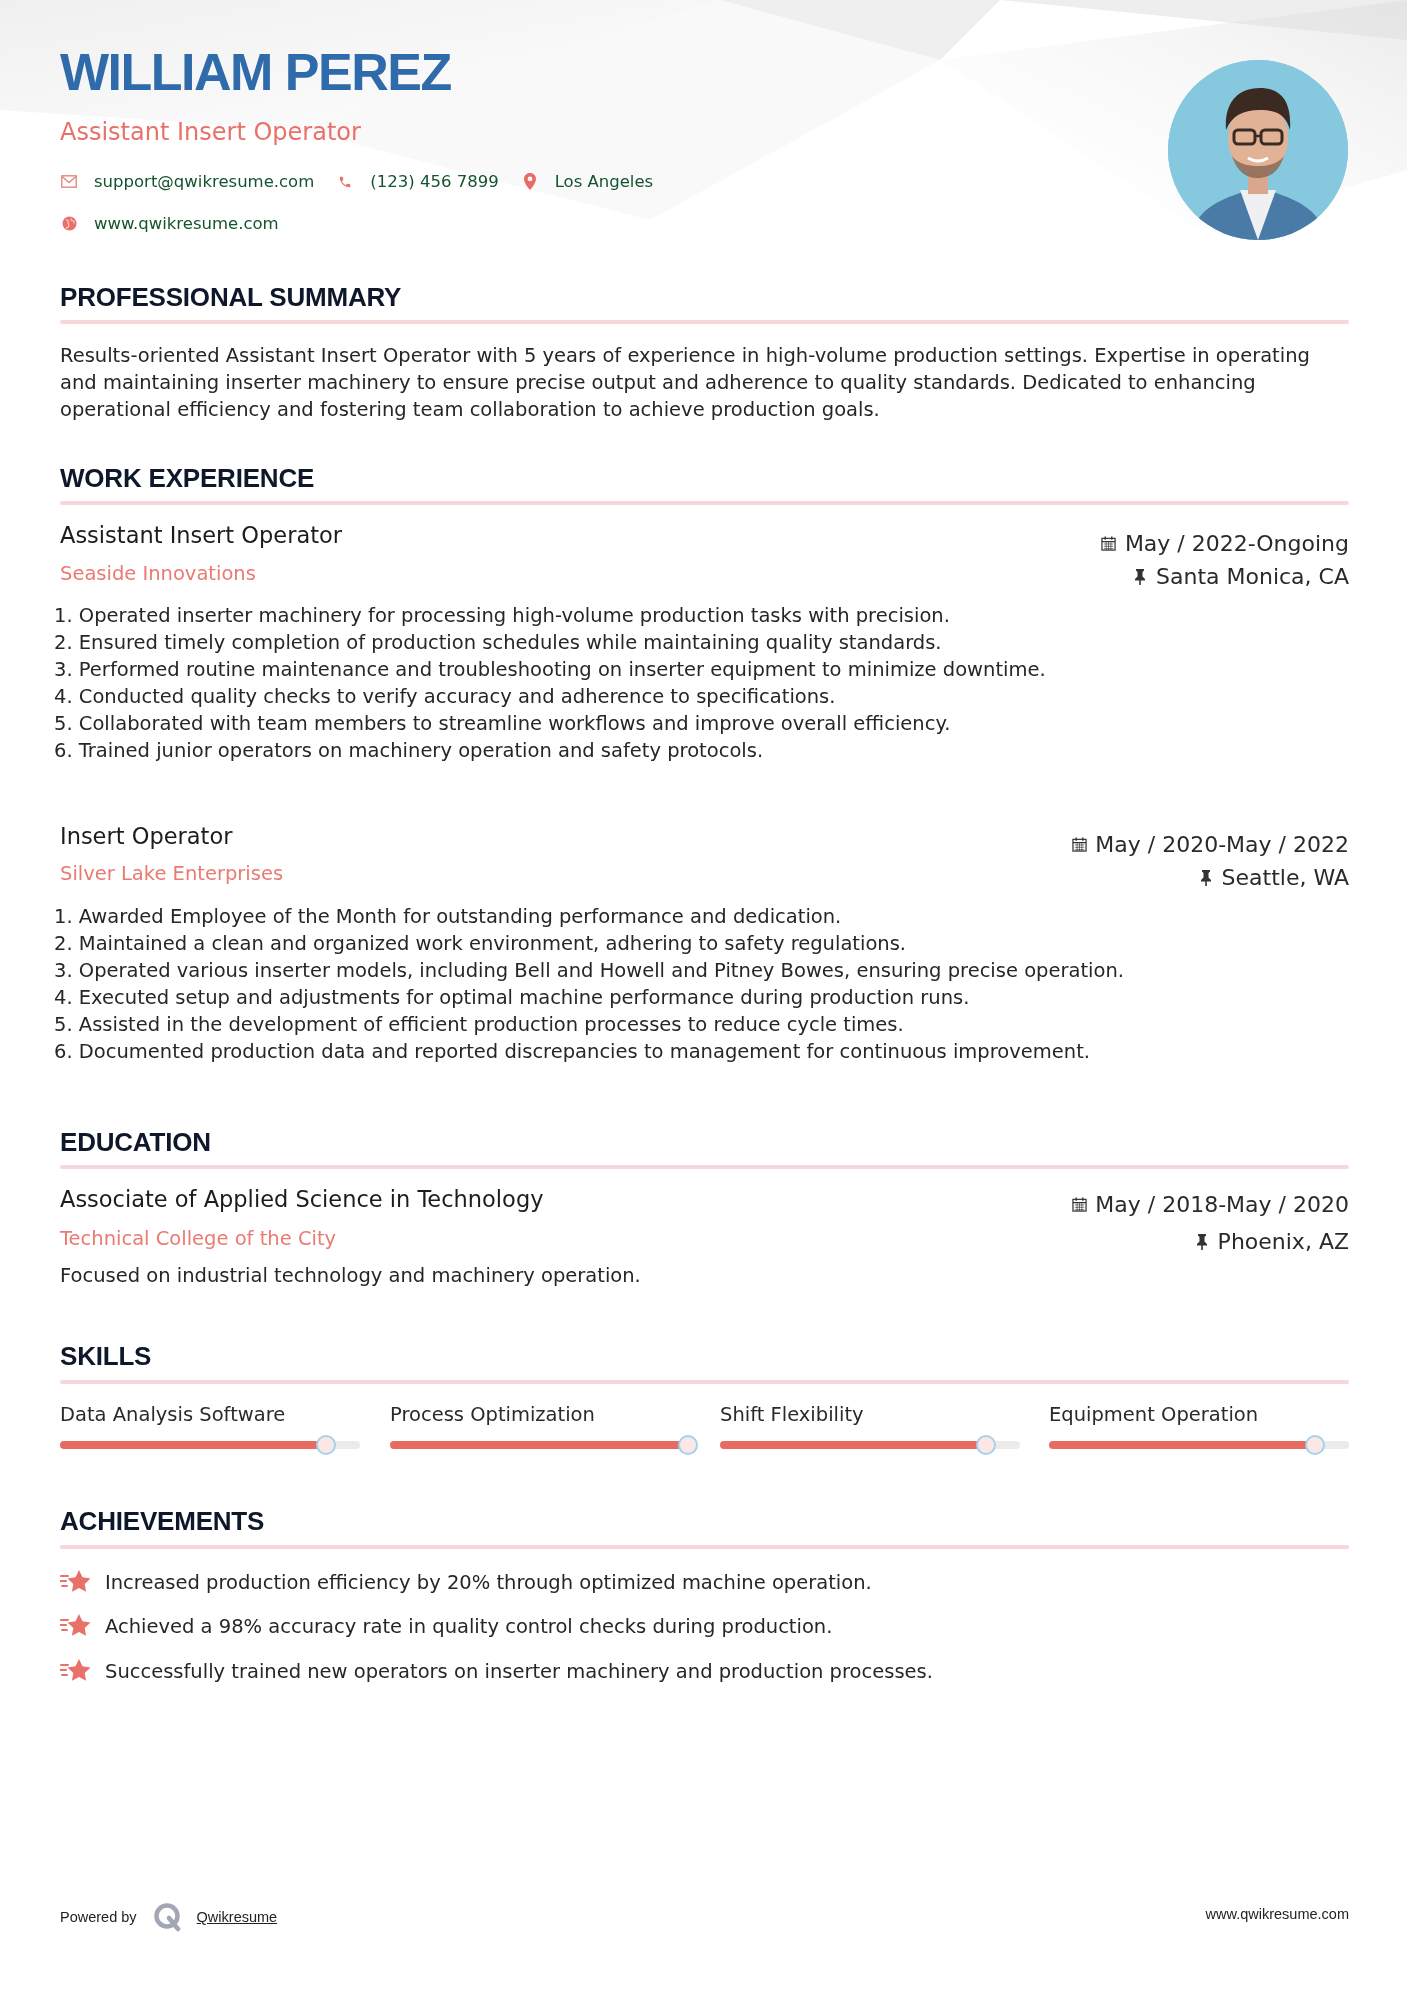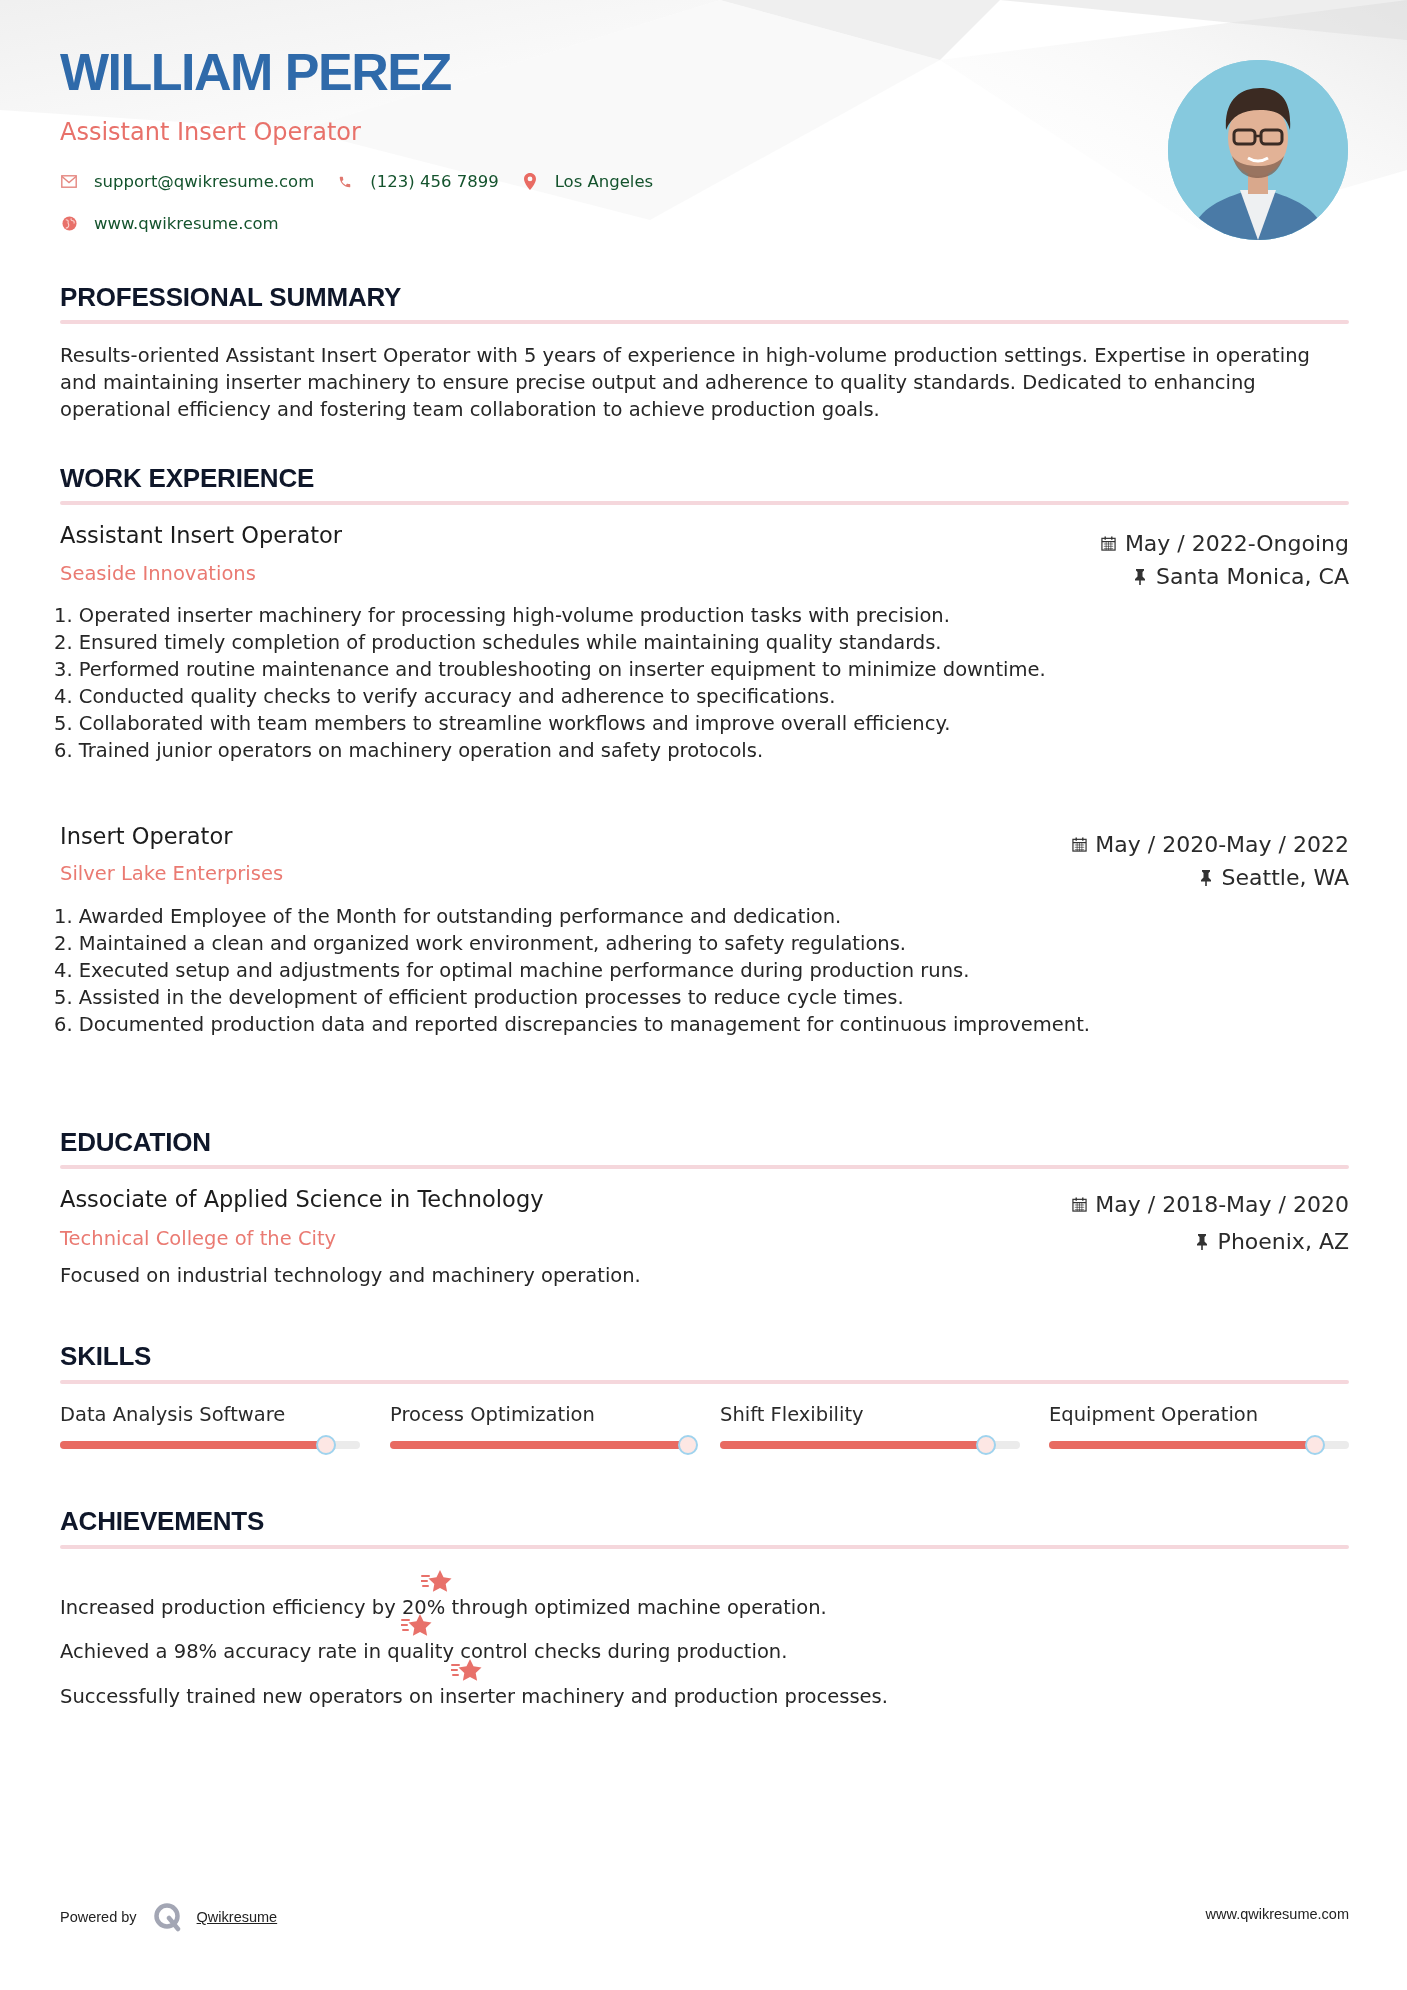--- a/index.html
+++ b/index.html
@@ -30,21 +30,21 @@
   .meta .mi { display: inline-flex; width: 16px; height: 16px; margin-right: 8px; align-items: center; justify-content: center; }
   .bullets { left: -6px; width: 1300px; font-size: 19.5px; line-height: 27px; color: #262626; list-style: none; }
   .bullets li { white-space: nowrap; }
 
   .skill { width: 300px; }
   .skill .sl { font-size: 19.5px; color: #2a2a2a; white-space: nowrap; }
   .skill .track { position: absolute; top: 38px; left: 0; width: 300px; height: 8px; background: #ebebeb; border-radius: 4px; }
   .skill .fill { position: absolute; top: 0; left: 0; height: 8px; background: #e86b62; border-radius: 4px; }
   .skill .knob { position: absolute; top: -6px; width: 20px; height: 20px; border-radius: 50%; border: 2.5px solid #9fd3ee; background: #fde7e4; }
 
-  .ach { left: 0; display: flex; align-items: center; font-size: 19.5px; color: #262626; white-space: nowrap; flex-direction: column; }
+  .ach { left: 0; display: flex; align-items: center; font-size: 19.5px; color: #262626; white-space: nowrap; }
   .ach .ai { width: 32px; height: 28px; margin-right: 13px; display: inline-flex; }
 
   .footer-left { left: 0; top: 1902px; display: flex; align-items: center; font-family: "Liberation Sans", sans-serif; font-size: 14.5px; color: #222; white-space: nowrap; }
   .footer-left .qlogo { width: 30px; height: 30px; margin: 0 14px 0 16px; }
   .footer-left a { color: #222; text-decoration: underline; }
   .footer-right { right: 0; top: 1906px; font-family: "Liberation Sans", sans-serif; font-size: 14.5px; color: #222; white-space: nowrap; }
 </style>
 </head>
 <body>
 
@@ -177,20 +177,21 @@
     <span class="mi">
       <svg width="12" height="16" viewBox="0 0 12 16">
           <path d="M2 0h8v1.5L8.5 3v4.5L11 10v1.5H6.8V16h-1.6v-4.5H1V10l2.5-2.5V3L2 1.5z" fill="#333"></path>
         </svg>
     </span>
     <span>Seattle, WA</span>
   </div>
   <ul class="abs bullets" style="top:903px">
     <li>1. Awarded Employee of the Month for outstanding performance and dedication.</li>
     <li>2. Maintained a clean and organized work environment, adhering to safety regulations.</li>
+    <li>3. Operated various inserter models, including Bell and Howell and Pitney Bowes, ensuring precise operation.</li>
     <li>4. Executed setup and adjustments for optimal machine performance during production runs.</li>
     <li>5. Assisted in the development of efficient production processes to reduce cycle times.</li>
     <li>6. Documented production data and reported discrepancies to management for continuous improvement.</li>
   </ul>
 
   <div class="abs sec-h" style="top:1127px">EDUCATION</div>
   <div class="abs rule" style="top:1165px"></div>
   <div class="abs item-title" style="top:1186px">Associate of Applied Science in Technology</div>
   <div class="abs item-org" style="top:1227px">Technical College of the City</div>
   <div class="abs meta" style="top:1192px">

